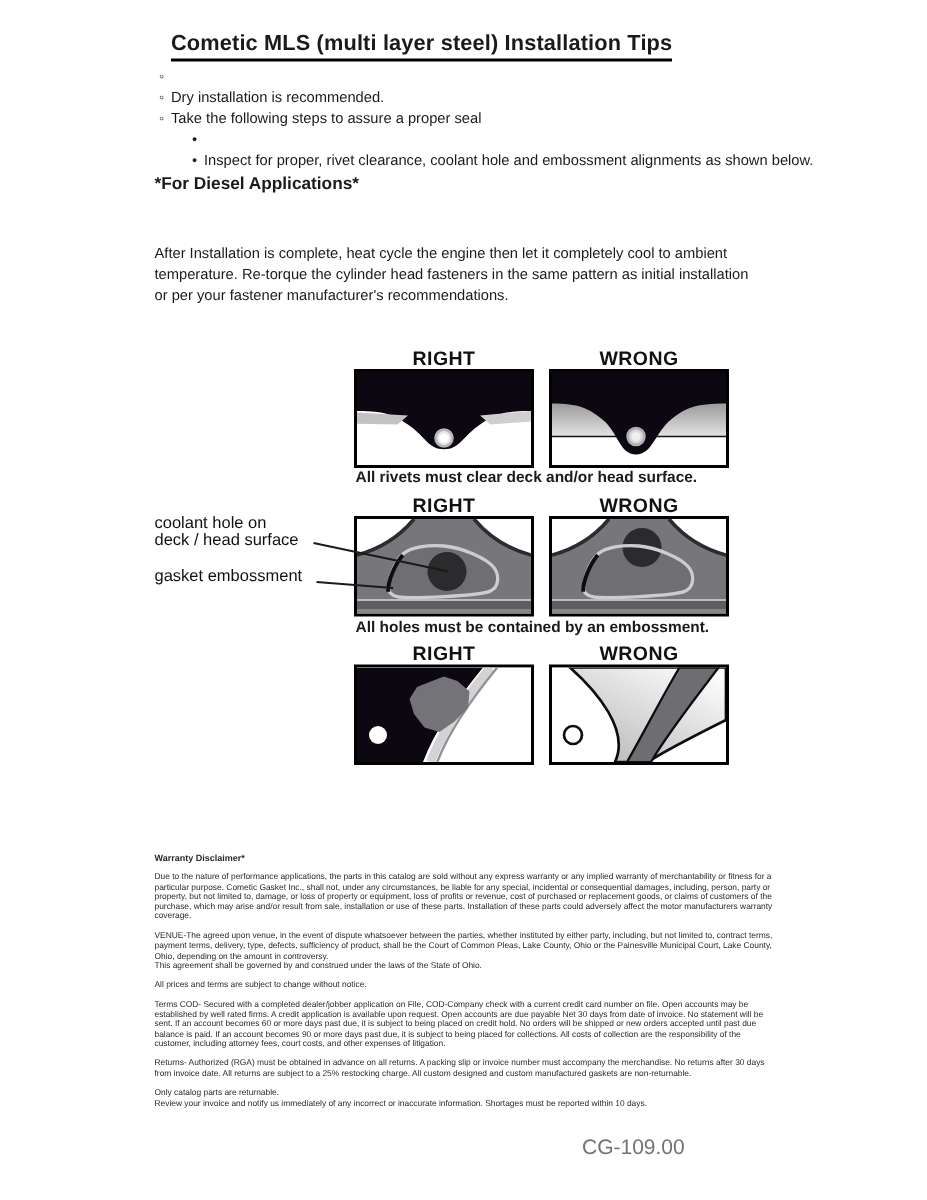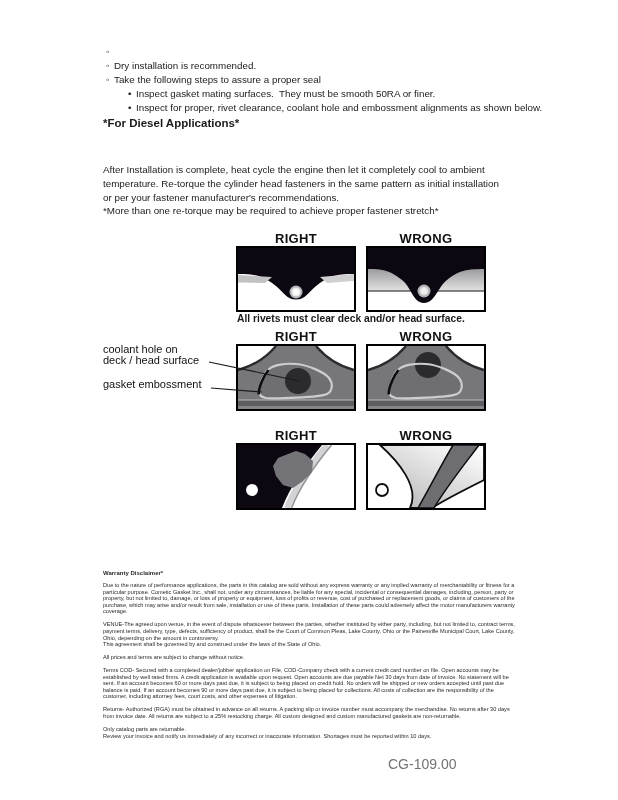--- a/index.html
+++ b/index.html
@@ -40,48 +40,47 @@
   .disclaimer{position:absolute;left:103px;top:570px;width:414px;color:#2a2a2a;}
   .disclaimer h3{margin:0 0 6px 0;font-size:6px;font-weight:bold;}
   .disclaimer p{margin:0 0 6.4px 0;font-size:5.6px;line-height:6.6px;white-space:pre-line;text-align:left;}
   .footer-code{position:absolute;left:388px;top:756px;font-size:14px;color:#737373;}
 </style>
 </head>
 <body>
 
 <div class="page">
 
+  <h1 class="title">Cometic MLS (multi layer steel) Installation Tips</h1>
 
   <div class="bullets">
     <div class="b-row">
       <span class="b-marker">◦</span>
     </div>
     <div class="b-row">
       <span class="b-marker">◦</span>
       <span>Dry installation is recommended.</span>
     </div>
     <div class="b-row">
       <span class="b-marker">◦</span>
       <span>Take the following steps to assure a proper seal</span>
     </div>
     <div class="b-row indent">
       <span class="b-marker">•</span>
-      <span>Inspect gasket mating surfaces.  They must be smooth 50RA or finer.</span>
     </div>
     <div class="b-row indent">
       <span class="b-marker">•</span>
       <span>Inspect for proper, rivet clearance, coolant hole and embossment alignments as shown below.</span>
     </div>
   </div>
 
   <h2 class="diesel-heading">*For Diesel Applications*</h2>
   <p class="para p2">After Installation is complete, heat cycle the engine then let it completely cool to ambient
 temperature. Re-torque the cylinder head fasteners in the same pattern as initial installation
 or per your fastener manufacturer's recommendations.</p>
-  <p class="para note">*More than one re-torque may be required to achieve proper fastener stretch*</p>
 
   <span class="rw-label" style="left:236px;top:231px;">RIGHT</span>
   <span class="rw-label" style="left:366px;top:231px;">WRONG</span>
 
   <svg class="panel" style="left:236px;top:246px;" width="116" height="62" viewBox="0 0 116 62">
     <rect width="116" height="62" fill="#ffffff"></rect>
     <path d="M0,0 H116 V26 C97,26 91,28.5 80,36.5 C70,44 68,51.5 58,51.5 C48,51.5 46,44 36,36.5 C25,28.5 19,26 0,26 Z" fill="#0d0712"></path>
     <polygon points="0,27 34,29 27,35 0,34.5" fill="#c2c2c4"></polygon>
     <polygon points="116,26 82,29 89,35 116,33" fill="#cfcfd1"></polygon>
     <circle cx="58" cy="44" r="6.5" fill="#b7b7b9"></circle>
@@ -141,20 +140,21 @@
     <circle cx="60" cy="19" r="13" fill="#2b2b2e"></circle>
     <path d="M22,49 C19,44 25,28 31,23 C36,19 47,17 58,18 C70,19 86,26 91,32 C95,37 95,45 89,48 C82,51.5 35,53 28,52 C25,51.5 23.5,51 22,49 Z" fill="none" stroke="#cdcdd0" stroke-width="2.2"></path>
     <path d="M30.5,24 C25.5,30 20.5,41 20.8,48.5" stroke="#0d0d10" stroke-width="2.6" fill="none"></path>
   </svg>
 
   <svg class="leader-lines" width="383" height="100" viewBox="0 0 383 100">
     <line x1="106" y1="32" x2="196" y2="51" stroke="#1a1a1a" stroke-width="1.2"></line>
     <line x1="108" y1="58" x2="159" y2="62" stroke="#1a1a1a" stroke-width="1.2"></line>
   </svg>
 
+  <p class="caption" style="left:237px;top:413px;">All holes must be contained by an embossment.</p>
 
   <span class="rw-label" style="left:236px;top:428px;">RIGHT</span>
   <span class="rw-label" style="left:366px;top:428px;">WRONG</span>
 
   <svg class="panel" style="left:236px;top:443px;" width="116" height="63" viewBox="0 0 116 63">
     <rect width="116" height="63" fill="#ffffff"></rect>
     <path d="M0,0 H84 C66,22 52,42 44,63 H0 Z" fill="#0d0712"></path>
     <path d="M89,0 C71,22 57,42 49,63" stroke="#d3d3d5" stroke-width="6" fill="none"></path>
     <path d="M93.5,0 C75.5,22 61.5,42 53.5,63" stroke="#939396" stroke-width="1.6" fill="none"></path>
     <polygon points="40,13 50,9 58,6 67,9 75,16 74,27 65,36 55,43 45,40 38,31 35,21" fill="#747478"></polygon>

